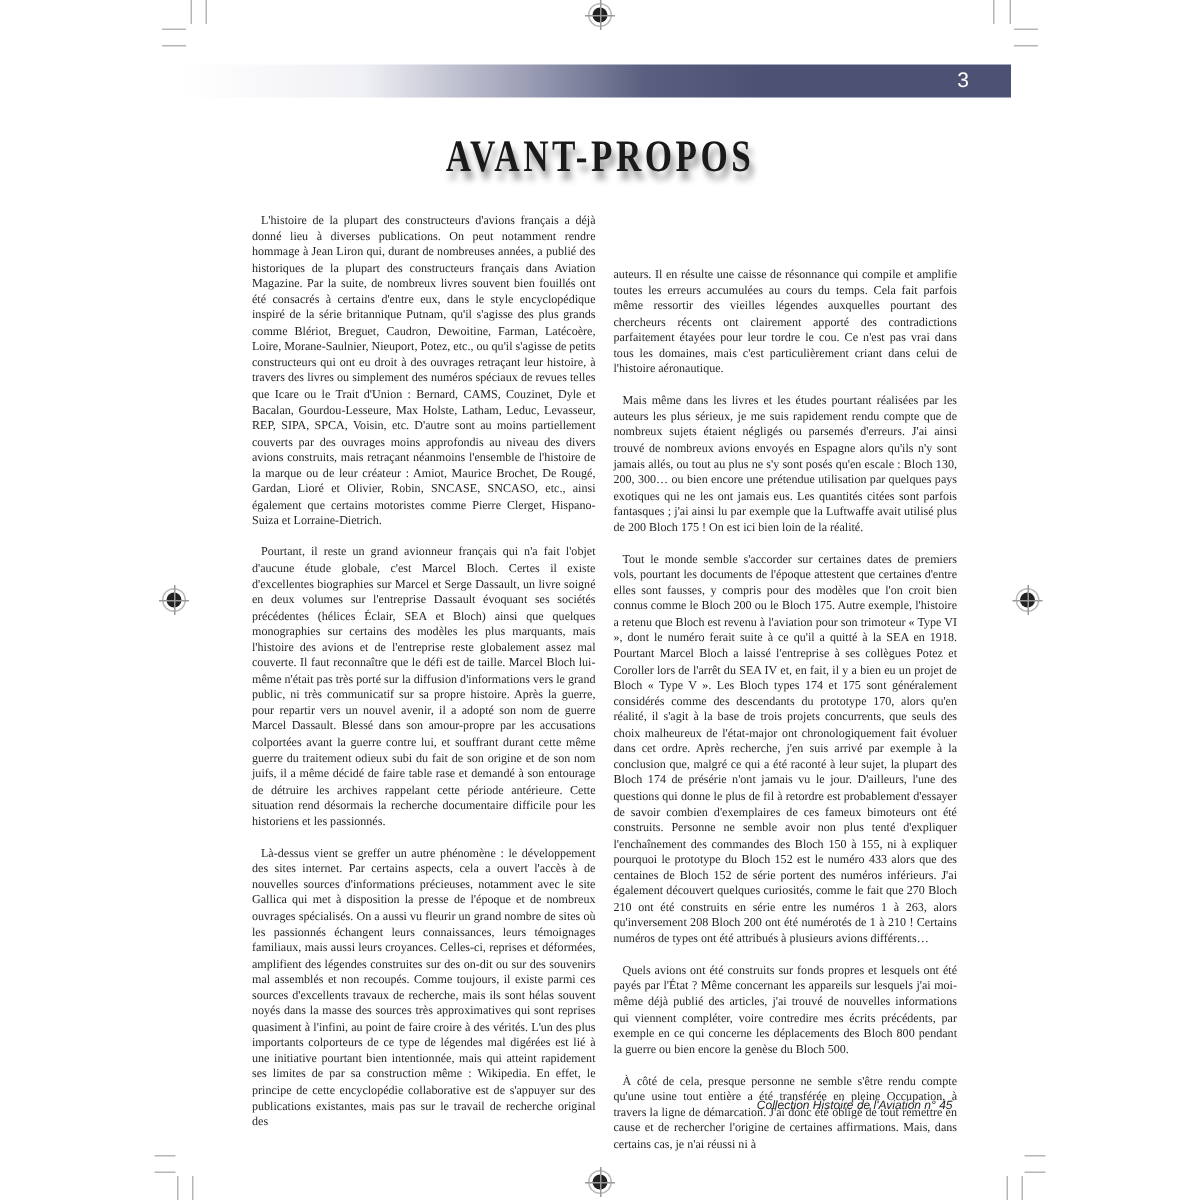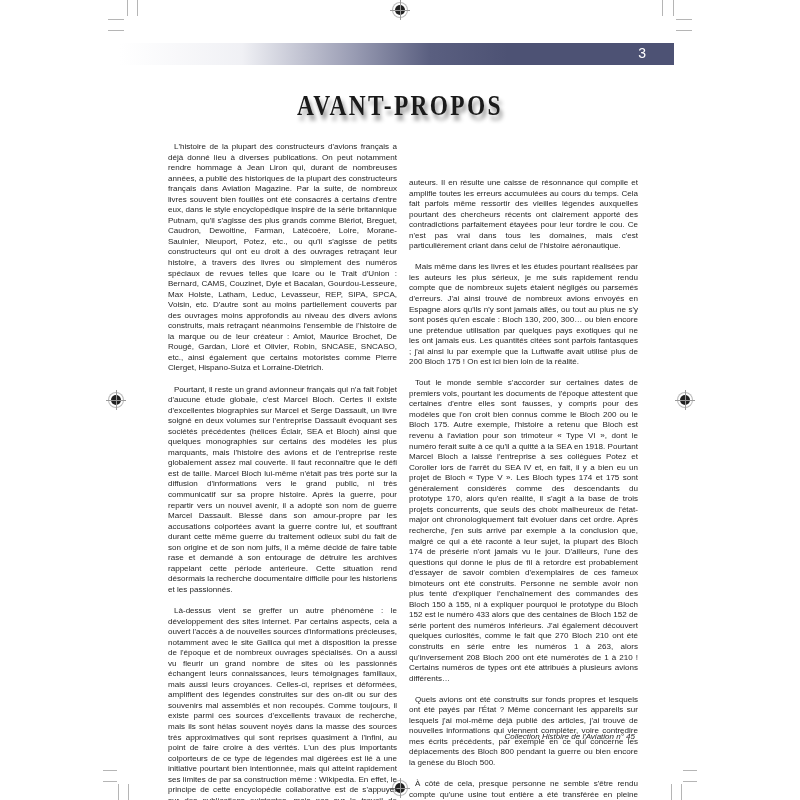--- a/index.html
+++ b/index.html
@@ -15,21 +15,21 @@
          background:linear-gradient(90deg, rgba(255,255,255,0) 0%, rgba(230,231,238,0.6) 22%, #9a9db4 42%, #5a5f80 56%, #4d5274 70%, #4d5274 100%); }
   .page-num { position:absolute; right:28px; top:2px; color:#ffffff; font-size:14px; }
   .title { position:absolute; left:0; width:800px; top:88px; text-align:center;
            font-family:"Liberation Serif", serif; font-weight:bold; font-size:30px;
            letter-spacing:3px; color:#1a1a1a; transform:scaleX(0.78); transform-origin:center;
            text-shadow:3px 5px 5px rgba(0,0,0,0.45); }
   .col { position:absolute; top:142px; width:229px; font-size:8.05px; line-height:10.55px;
          text-align:justify; color:#262626; }
   .col.left { left:168px; }
   .col.right { left:409px; }
-  .col p { margin:0 0 10.5px 0; text-indent:6px; }
+  .col p { margin:0 0 10.5px 0; text-indent:6px;font-family:Liberation Serif, serif; }
   .col p.cont { text-indent:0;margin-top:36px; }
   .footer { position:absolute; right:165px; top:732px; font-style:italic; font-size:8px; color:#262626; }
 </style>
 </head>
 <body>
 
 <div class="crop" style="left:127px;top:0;width:1px;height:16px;"></div>
 <div class="crop" style="left:137px;top:0;width:1px;height:16px;"></div>
 <div class="crop" style="left:108px;top:19px;width:16px;height:1px;"></div>
 <div class="crop" style="left:108px;top:30px;width:16px;height:1px;"></div>

